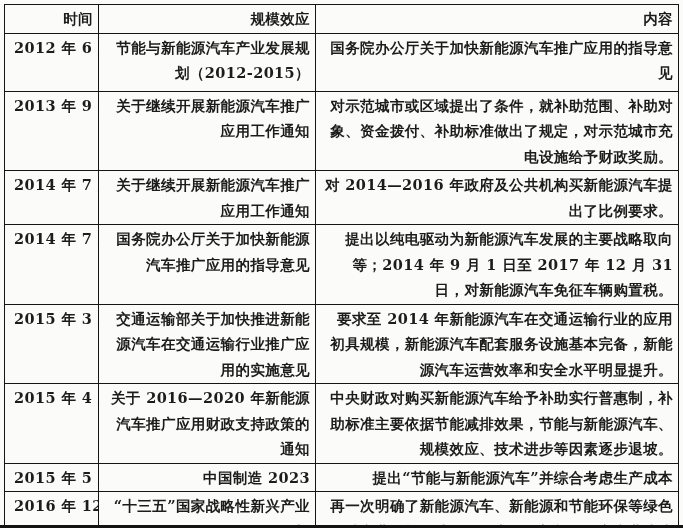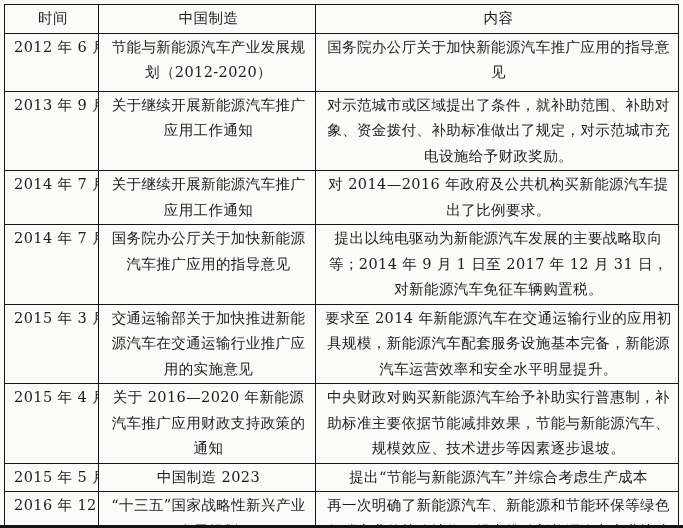--- a/index.html
+++ b/index.html
@@ -18,25 +18,25 @@
     left: 4px;
     top: 4px;
     width: 674px;
     border-collapse: collapse;
     table-layout: fixed;
   }
   .policy-table th,
   .policy-table td {
     border: 1.5px solid #151515;
     vertical-align: top;
-    font-weight: normal;
+    font-weight: bold;
     font-size: 14.5px;
     line-height: 25.5px;
     letter-spacing: 0.4px;
-    text-align: center;
+    text-align: right;
     padding: 1px 5px 1px 8px;
     word-break: break-all;
     overflow: hidden;
   }
   .col-time    { width: 94px;  }
   .col-name    { width: 217px; }
   .col-content { width: 363px; }
   .policy-table td.cell-time { white-space: nowrap; padding-left: 9px; }
   thead tr      { height: 25px; }
   tbody tr.r0   { height: 58px; }
@@ -62,28 +62,28 @@
 <div class="screen">
   <table class="policy-table">
     <colgroup>
       <col class="col-time">
       <col class="col-name">
       <col class="col-content">
     </colgroup>
     <thead>
       <tr>
         <th>时间</th>
-        <th>中国制造</th>
+        <th>规模效应</th>
         <th>内容</th>
       </tr>
     </thead>
     <tbody>
         <tr class="r0">
           <td class="cell-time">2012 年 6 月</td>
-          <td class="cell-name">节能与新能源汽车产业发展规划（2012-2020）</td>
+          <td class="cell-name">节能与新能源汽车产业发展规划（2012-2015）</td>
           <td class="cell-content">国务院办公厅关于加快新能源汽车推广应用的指导意见</td>
         </tr>
         <tr class="r1">
           <td class="cell-time">2013 年 9 月</td>
           <td class="cell-name">关于继续开展新能源汽车推广应用工作通知</td>
           <td class="cell-content">对示范城市或区域提出了条件，就补助范围、补助对象、资金拨付、补助标准做出了规定，对示范城市充电设施给予财政奖励。</td>
         </tr>
         <tr class="r2">
           <td class="cell-time">2014 年 7 月</td>
           <td class="cell-name">关于继续开展新能源汽车推广应用工作通知</td>

